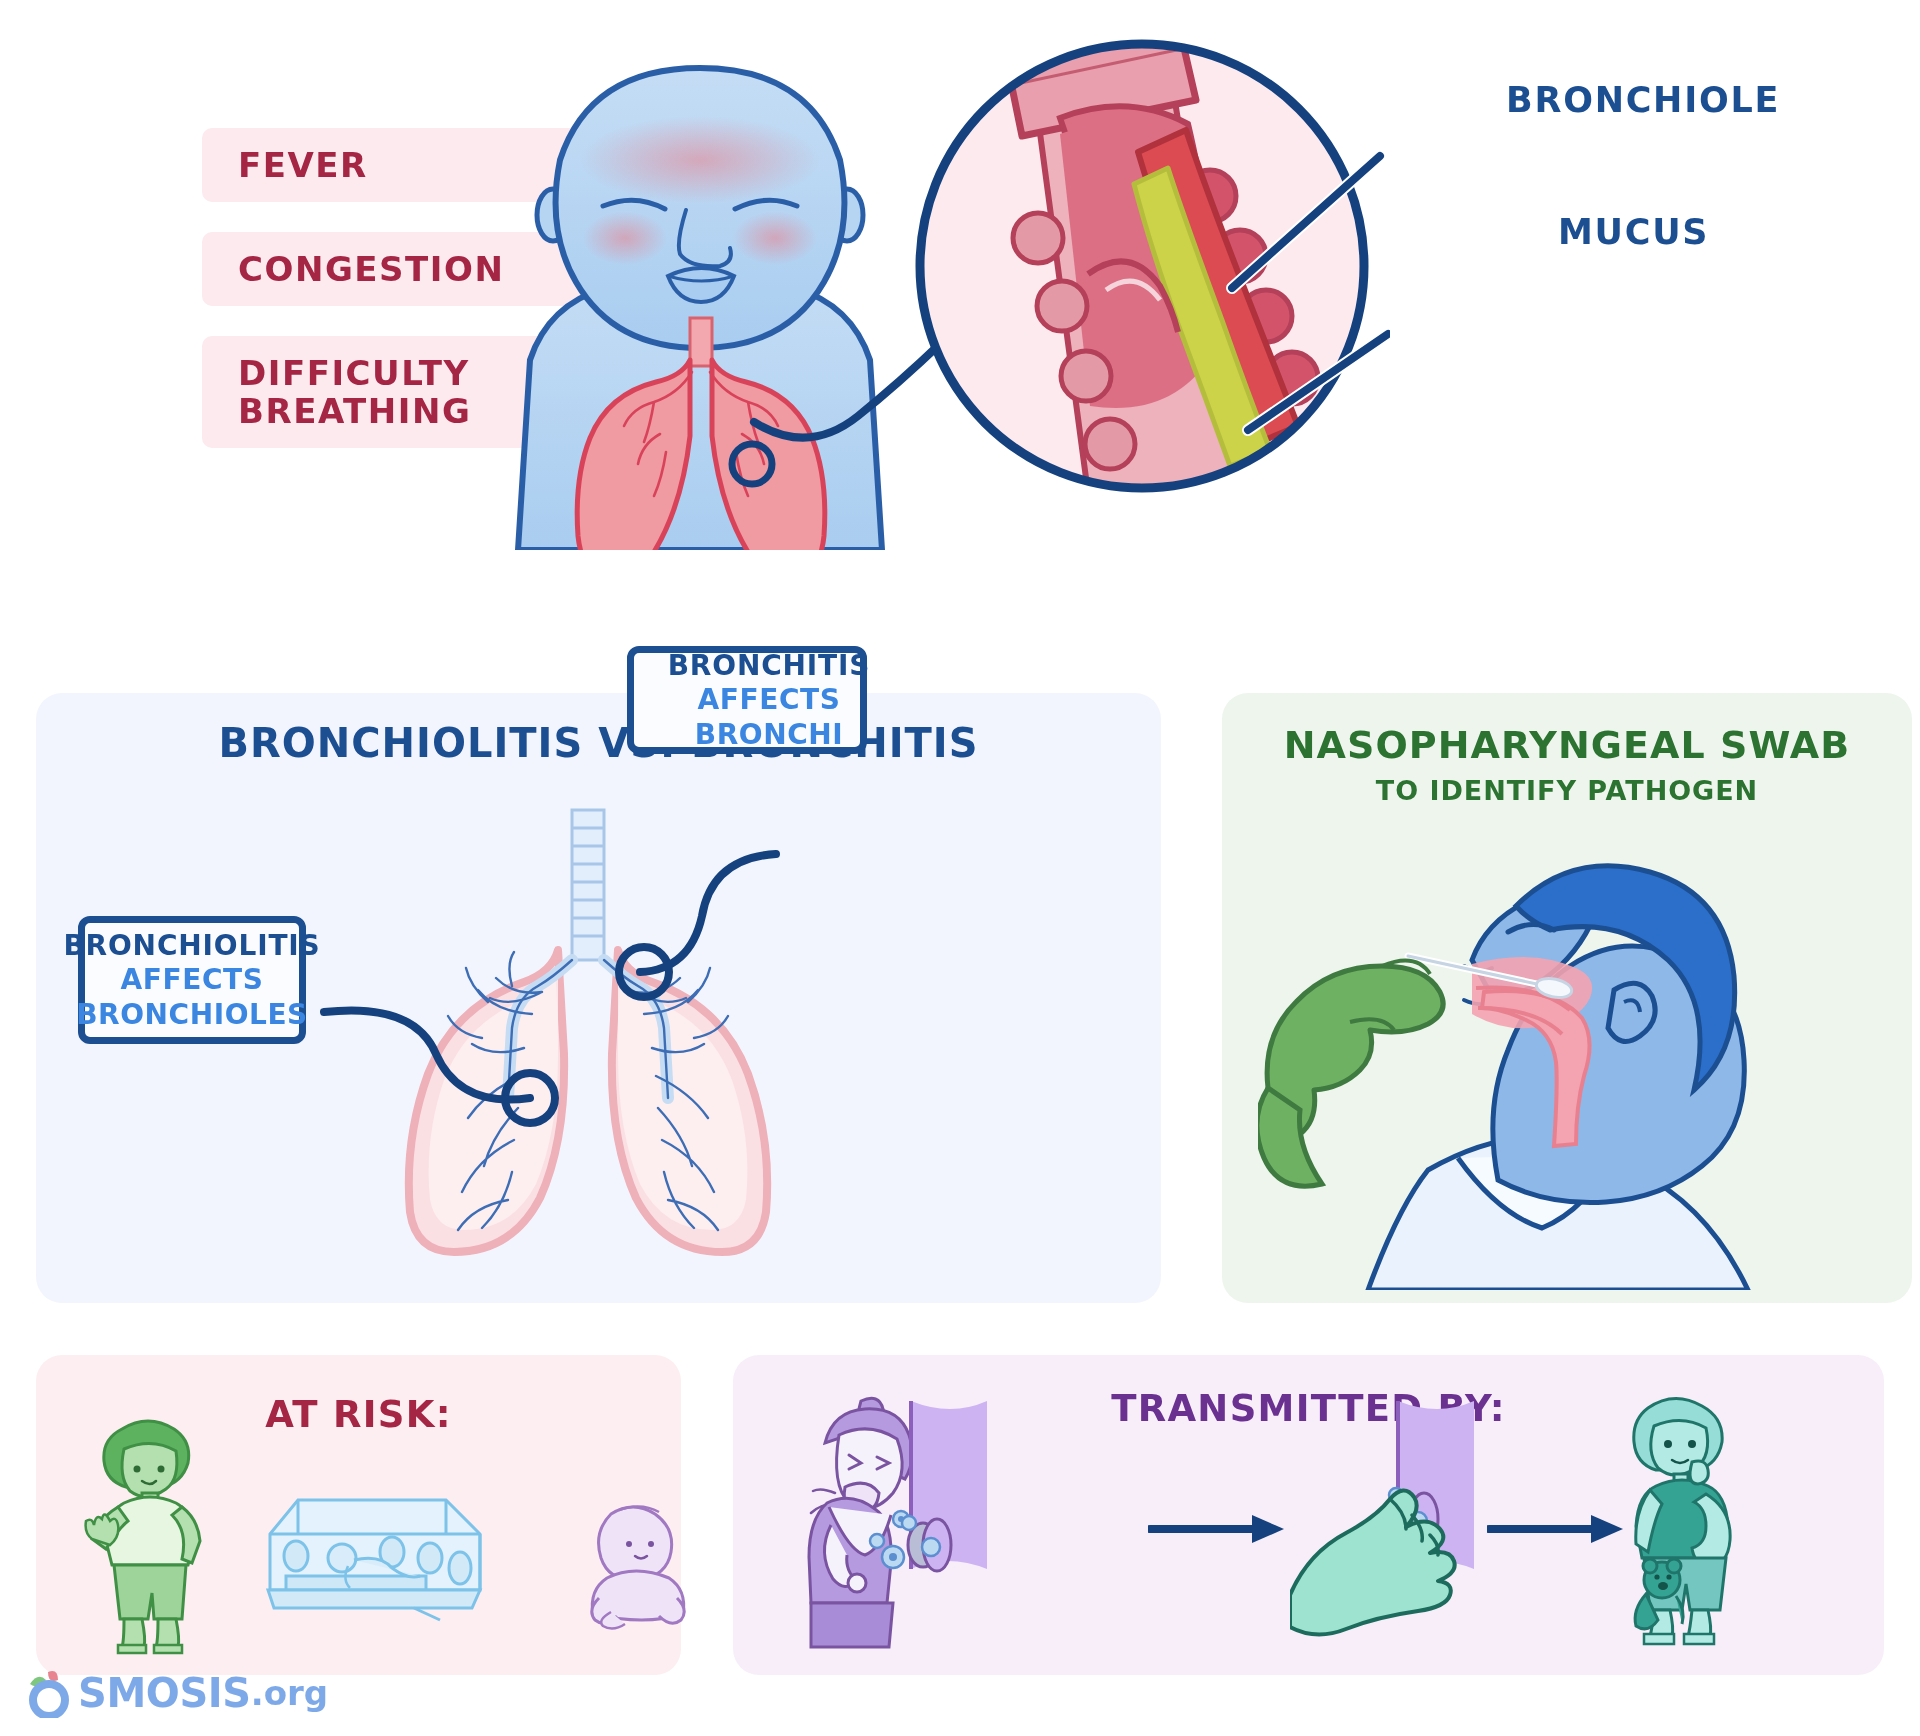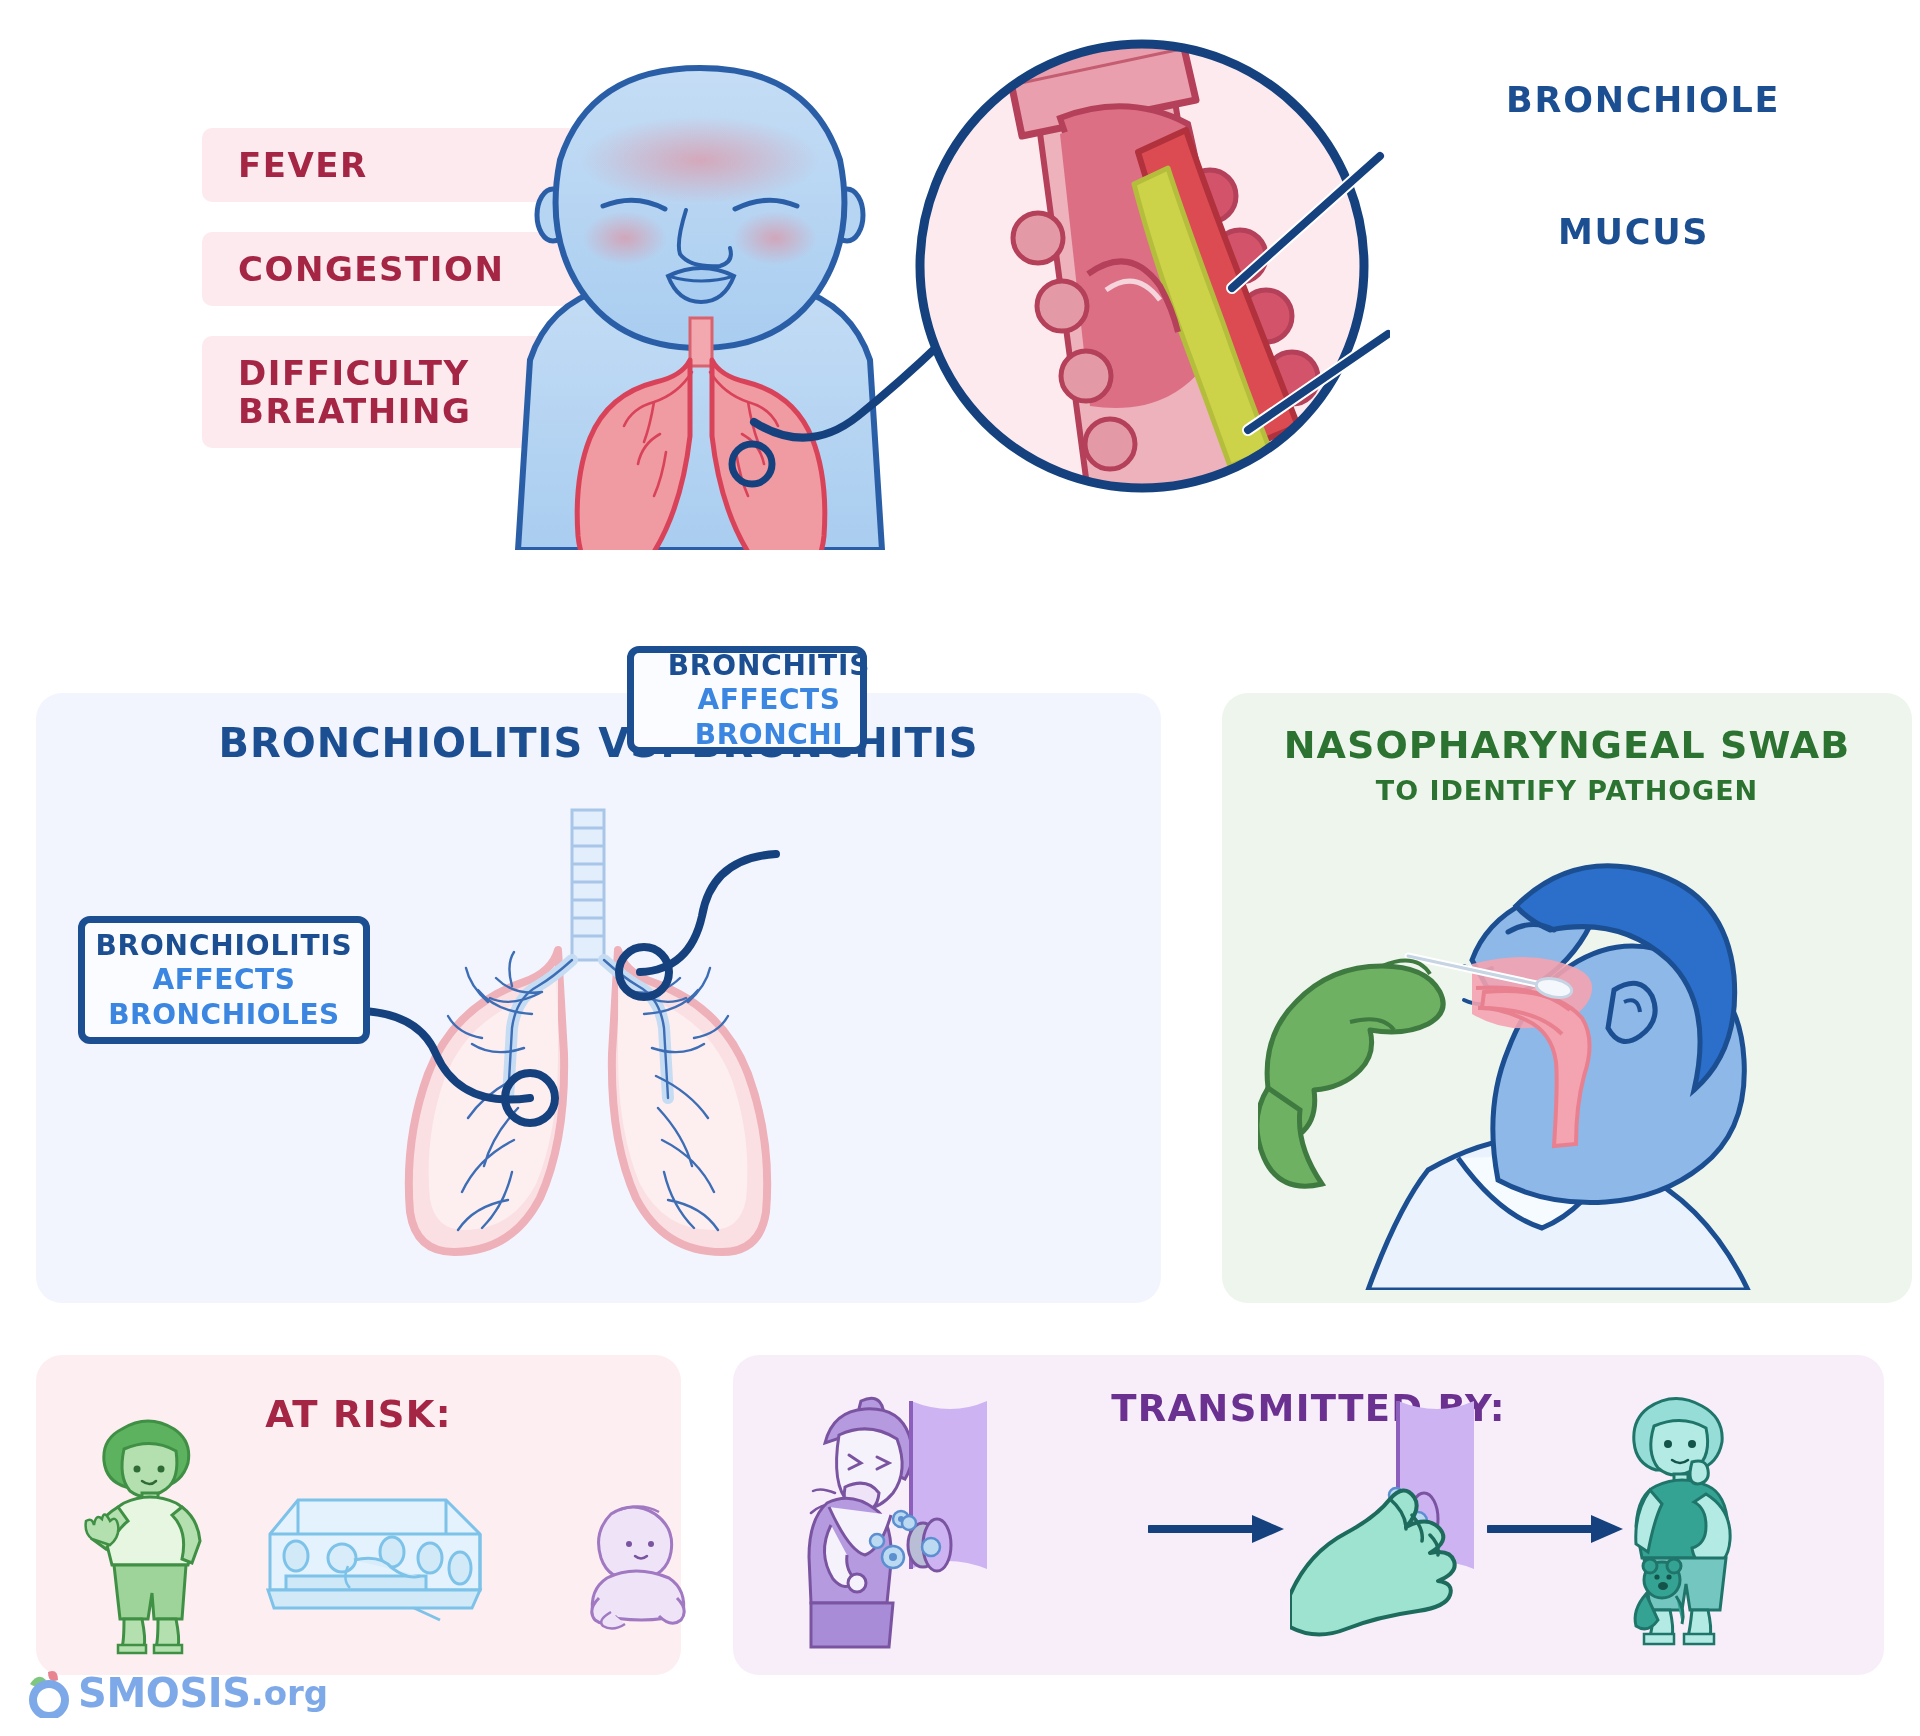--- a/index.html
+++ b/index.html
@@ -61,21 +61,21 @@
 
   
   .lblbox{
     position:absolute;background:#fbfcff;
     border:7px solid #1c4e92;border-radius:12px;
     display:flex;flex-direction:column;align-items:center;justify-content:center;
     box-sizing:border-box;z-index:5;
   }
   .lblbox .l1{color:#1c4e92;font-size:28px;font-weight:700;letter-spacing:.03em;line-height:1.25;}
   .lblbox .l2{color:#3b86e0;font-size:28px;font-weight:600;letter-spacing:.02em;line-height:1.22;text-align:center;}
-  #boxBronchiolitis{left:78px;top:916px;width:292px;height:128px;}
+  #boxBronchiolitis{left:78px;top:916px;width:228px;height:128px;}
   #boxBronchitis{left:627px;top:646px;width:240px;height:108px;padding-left:44px;}
 
   
   #logo{position:absolute;left:24px;top:1668px;display:flex;align-items:center;}
   #logo .word{color:#7ea9e8;font-size:40px;font-weight:700;letter-spacing:-.01em;}
   #logo .dotorg{color:#7ea9e8;font-size:34px;font-weight:700;}
 
   svg{display:block;}
 </style>
 </head>

